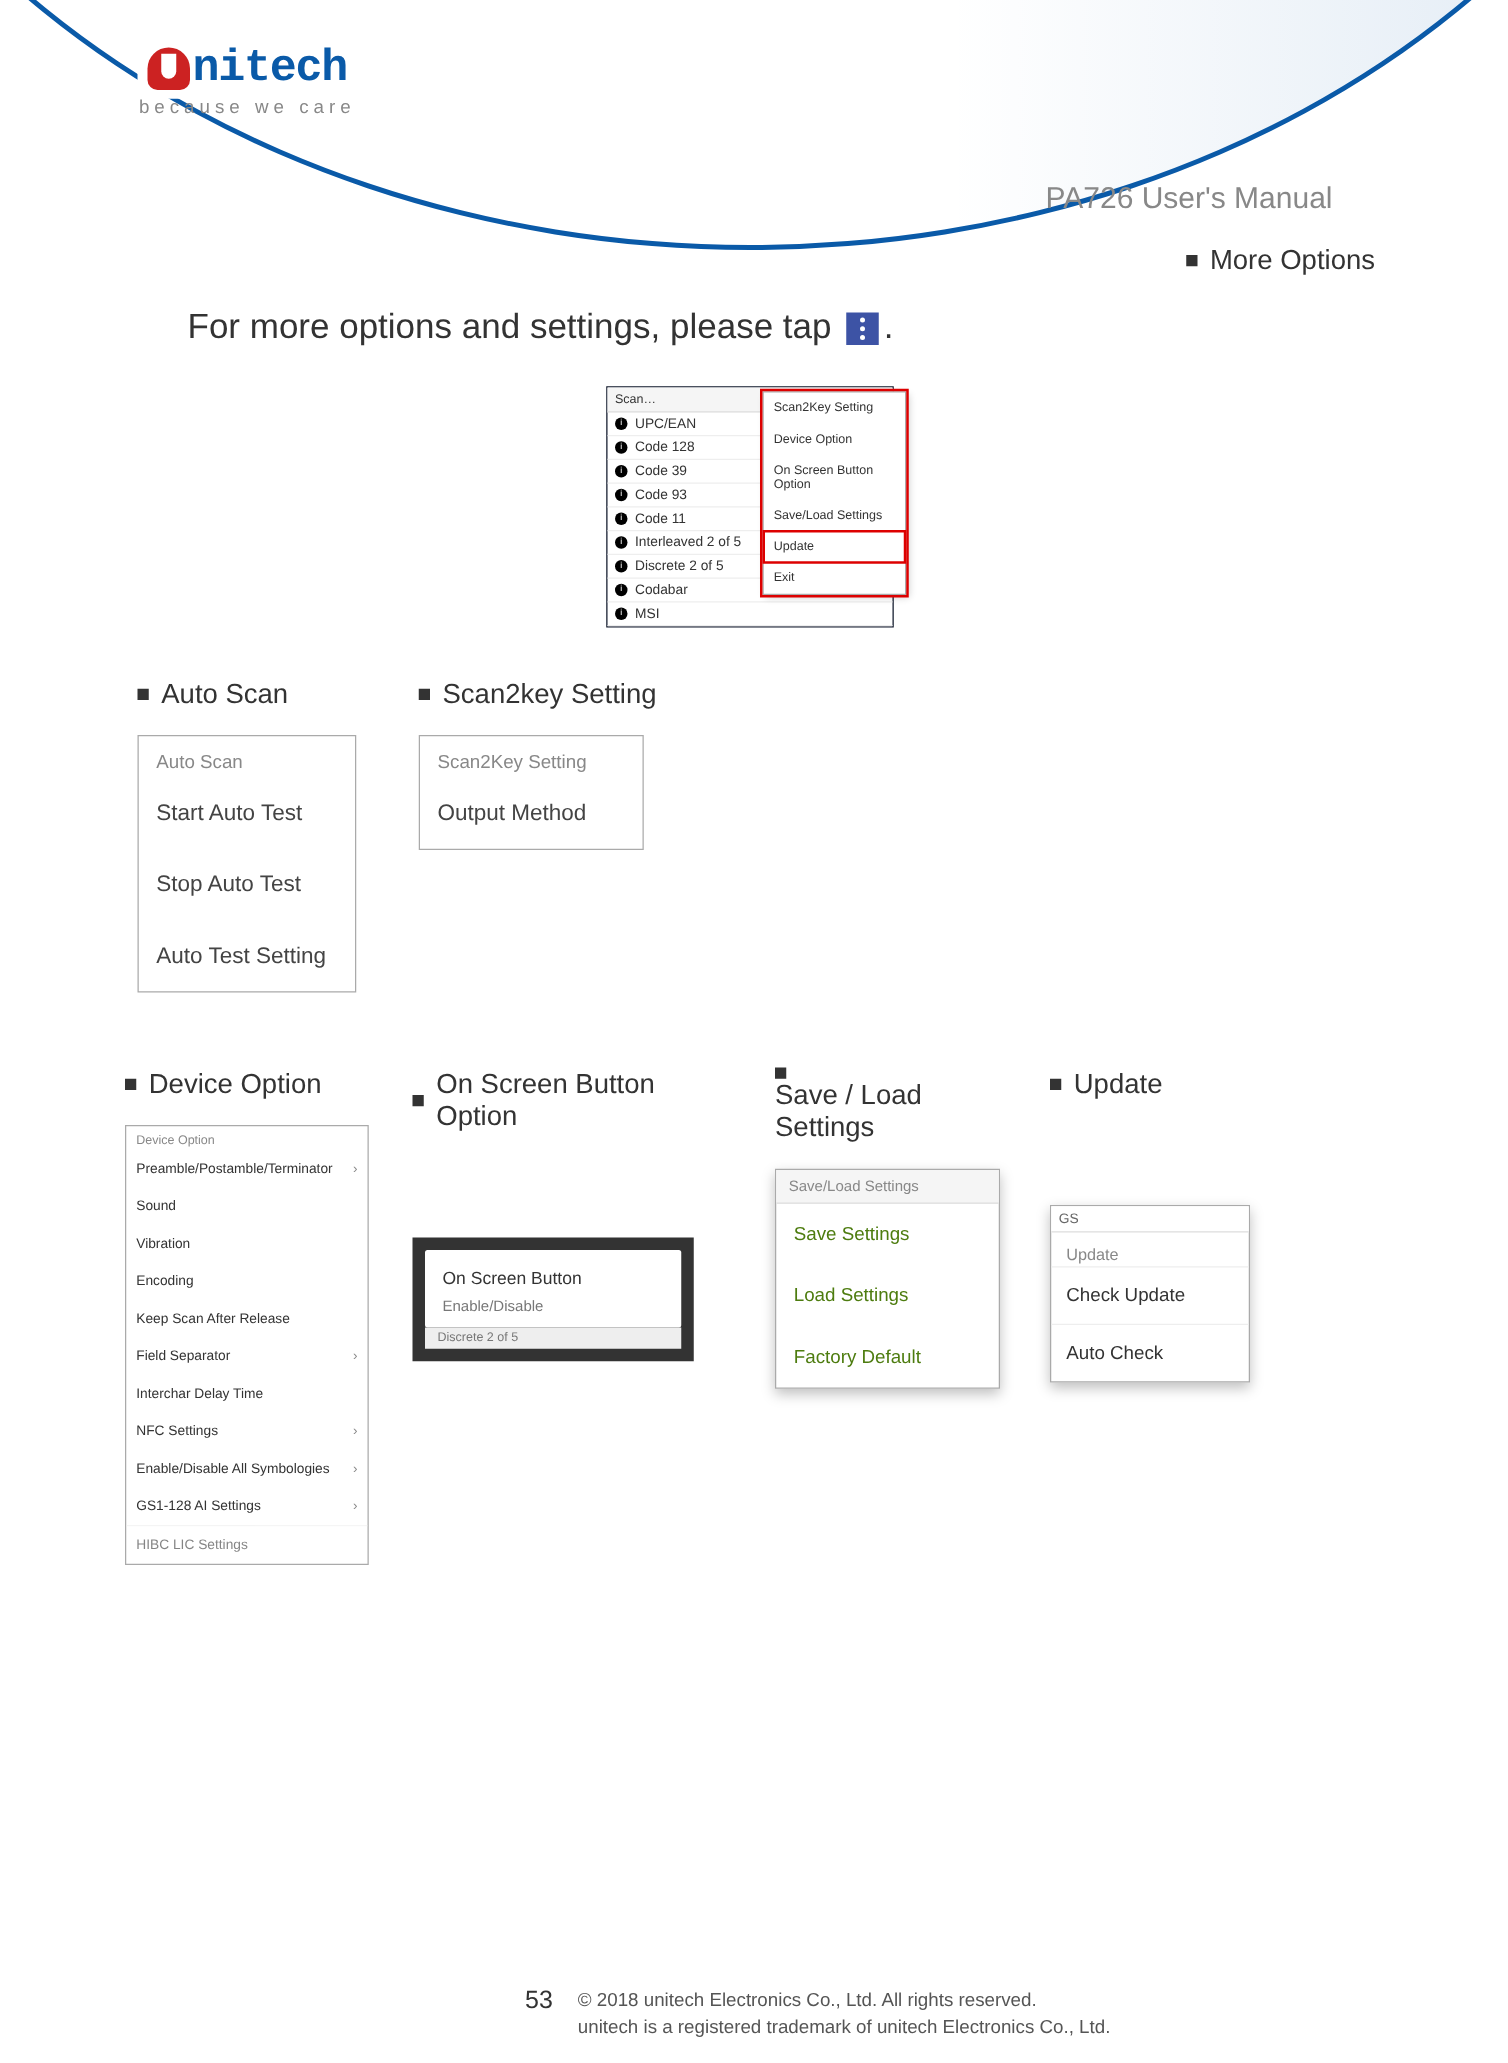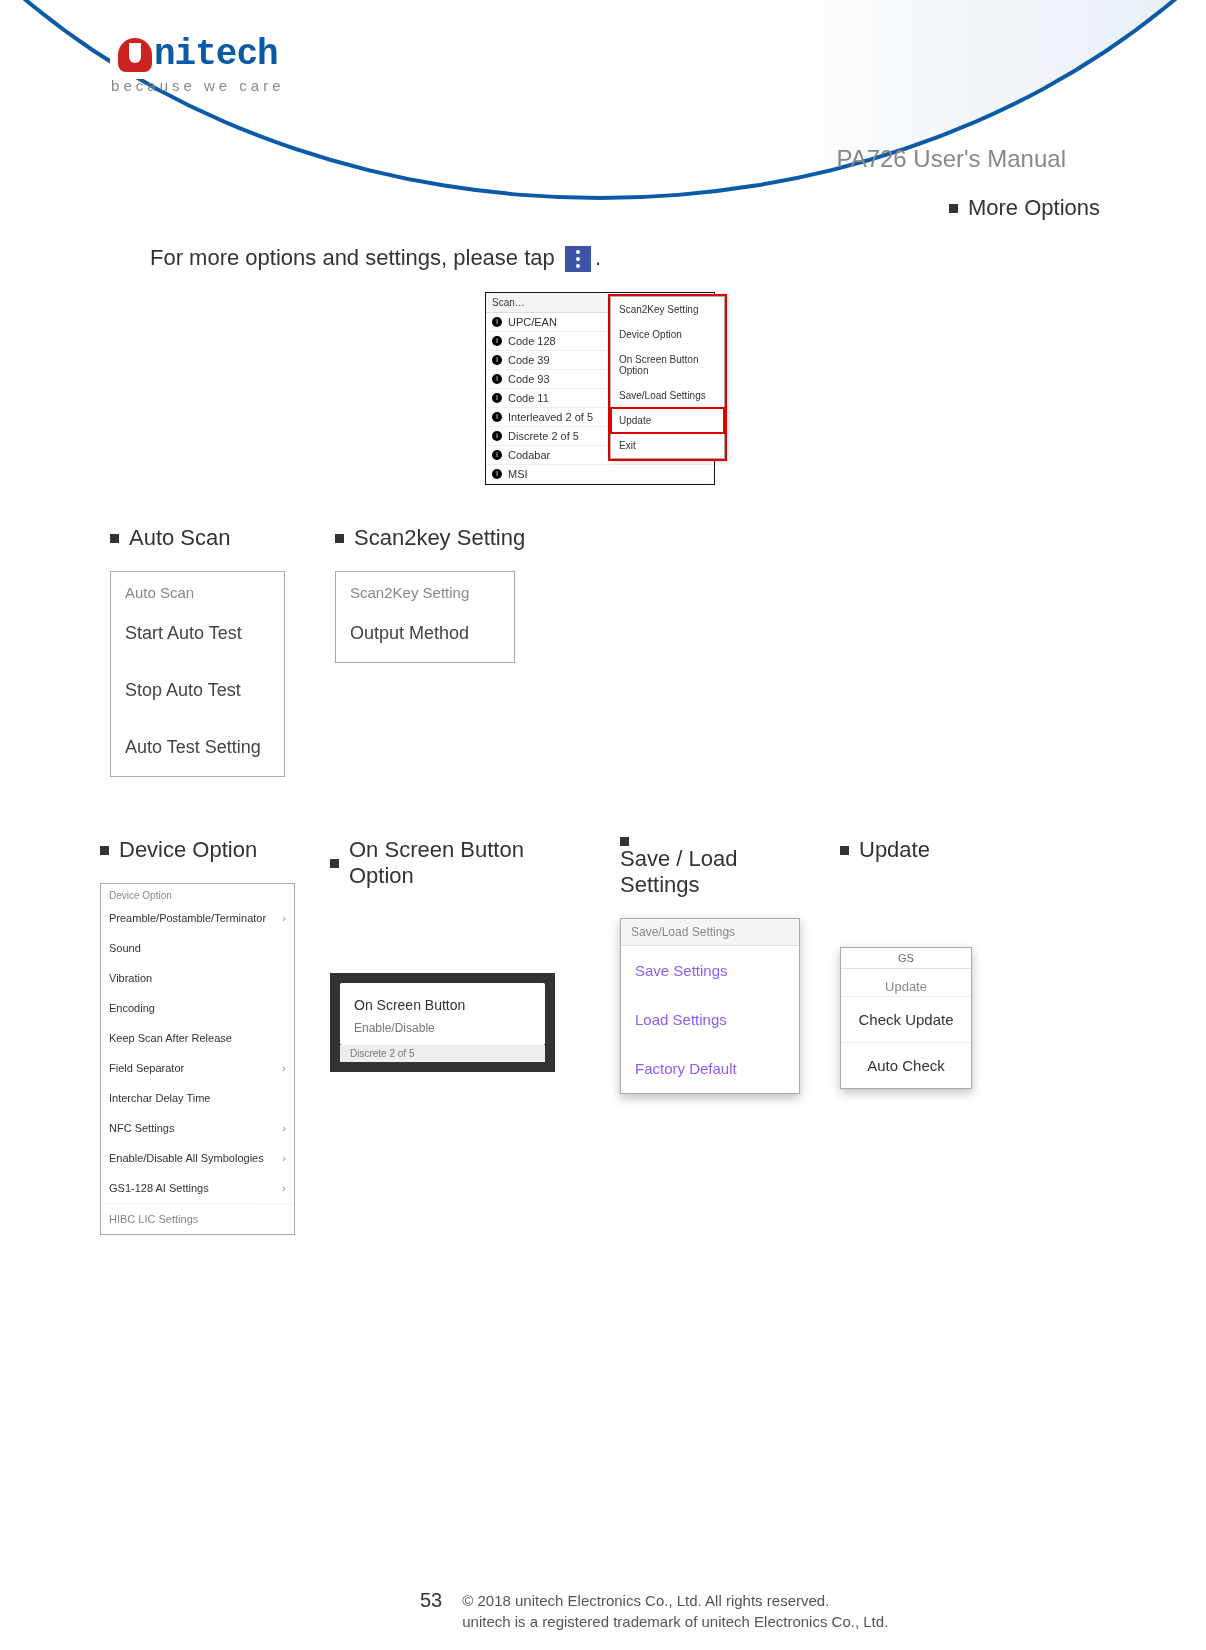--- a/index.html
+++ b/index.html
@@ -89,22 +89,22 @@
     align-items: center;
     margin-bottom: 24px;
   }
   .sq {
     width: 9px; height: 9px;
     background: #333;
     margin-right: 10px;
     flex-shrink: 0;
   }
   .intro {
-    margin: 20px 0 20px 50px;
-    font-size: 22px;
+    margin: 20px 0 32px 50px;
+    font-size: 28px;
     color: #333;
   }
   .menu-icon {
     display: inline-flex;
     width: 26px; height: 26px;
     background: #3d53a5;
     color: #fff;
     align-items: center;
     justify-content: center;
     vertical-align: middle;
@@ -236,29 +236,28 @@
   .osb-inner .sub { color: #777; font-size: 12px; margin-top: 8px; }
 
   .sl-shot {
     width: 180px;
     border: 1px solid #aaa;
     box-shadow: 0 4px 10px rgba(0,0,0,0.25);
     background: #fff;
     font-size: 15px;
   }
   .sl-shot .slh { background: #f5f5f5; color: #888; font-size: 12px; padding: 6px 10px; border-bottom: 1px solid #ddd; }
-  .sl-shot .sli { padding: 16px 14px; color: #8b5cf6; }
+  .sl-shot .sli { padding: 16px 14px; color: #4d7c0f; }
 
   .upd-shot {
-    width: 132px;
+    width: 160px;
     border: 1px solid #aaa;
     box-shadow: 0 4px 10px rgba(0,0,0,0.25);
     background: #fff;
     font-size: 15px;
-    text-align: center;
   }
   .upd-shot .gs { background: #fff; color: #666; font-size: 11px; padding: 4px 6px; border-bottom: 1px solid #ddd; }
   .upd-shot .uh { color: #888; font-size: 13px; padding: 10px 12px 2px 12px; }
   .upd-shot .ui { padding: 14px 12px; color: #333; border-top: 1px solid #eee; }
 
   
   .footer {
     position: absolute;
     bottom: 18px;
     left: 420px;

